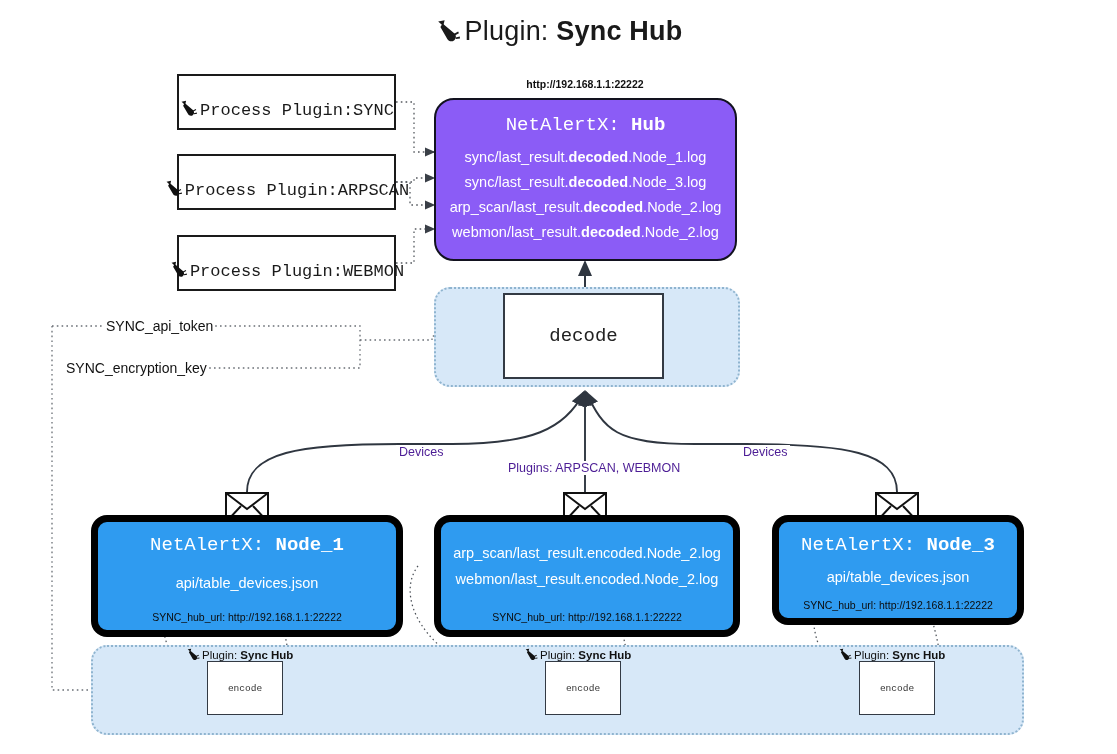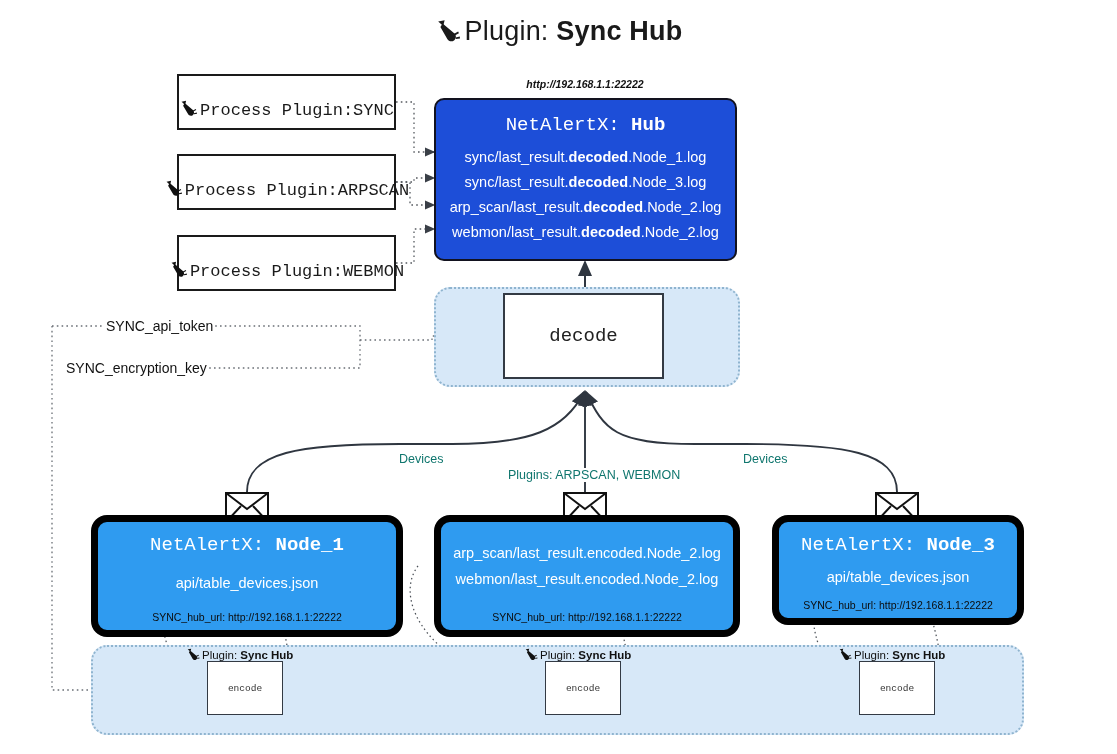--- a/index.html
+++ b/index.html
@@ -20,23 +20,23 @@
     font-family:"Liberation Mono","DejaVu Sans Mono",monospace;
     font-size:17px;line-height:1.35;text-align:center;
     display:flex;align-items:center;justify-content:center;
     padding-top:18px;
   }
   .procbox .l1{display:flex;align-items:center;white-space:nowrap;}
   .procbox .l1 .plug{margin-right:2px;display:inline-block;transform:translateY(1px);}
   .procbox .l2{white-space:nowrap;}
 
   
-  #hubUrl{font-size:10.5px;font-weight:bold;color:#111;text-align:center;font-style:italic;}
+  #hubUrl{font-size:10.5px;font-weight:bold;color:#111;text-align:center;}
   #hub{
-    background:#1d4ed8;border:2.5px solid #12121f;border-radius:10px;
+    background:#8b5cf6;border:2.5px solid #12121f;border-radius:20px;
     color:#ffffff;overflow:hidden;
   }
   #hub .hubtitle{
     font-family:"Liberation Mono","DejaVu Sans Mono",monospace;
     font-size:19px;text-align:center;margin-top:14px;white-space:nowrap;
   }
   #hub .hubtitle b{font-weight:bold;}
   #hub .lines{margin-top:9px;}
   #hub .hline{font-size:14.5px;text-align:center;white-space:nowrap;line-height:1.72;}
   #hub .hline b{font-weight:bold;}
@@ -67,21 +67,21 @@
   .node .ntitle{
     font-family:"Liberation Mono","DejaVu Sans Mono",monospace;
     font-size:19px;margin-top:12px;white-space:nowrap;
   }
   .node .ntitle b{font-weight:bold;}
   .node .nlines{flex:1;display:flex;flex-direction:column;justify-content:center;align-items:center;width:100%;}
   .node .nline{font-size:14.5px;line-height:1.75;white-space:nowrap;}
   .node .nfoot{font-size:10.5px;color:#0c0c0c;margin-bottom:7px;white-space:nowrap;}
 
   
-  .wirelabel{font-size:12.5px;color:#0f766e;background:#fff;padding:0 3px;white-space:nowrap;margin-top:7px;}
+  .wirelabel{font-size:12.5px;color:#4c1d95;background:#fff;padding:0 3px;white-space:nowrap;}
   .tokenlabel{font-size:14px;color:#111;background:#fff;padding:0 2px;white-space:nowrap;}
 </style>
 </head>
 <body>
 
 <div id="stage">
 
   <svg id="wires" viewBox="0 0 1117 754">
     <defs>
       <marker id="solidArrow" markerWidth="9" markerHeight="9" refX="7.2" refY="4" orient="auto">

